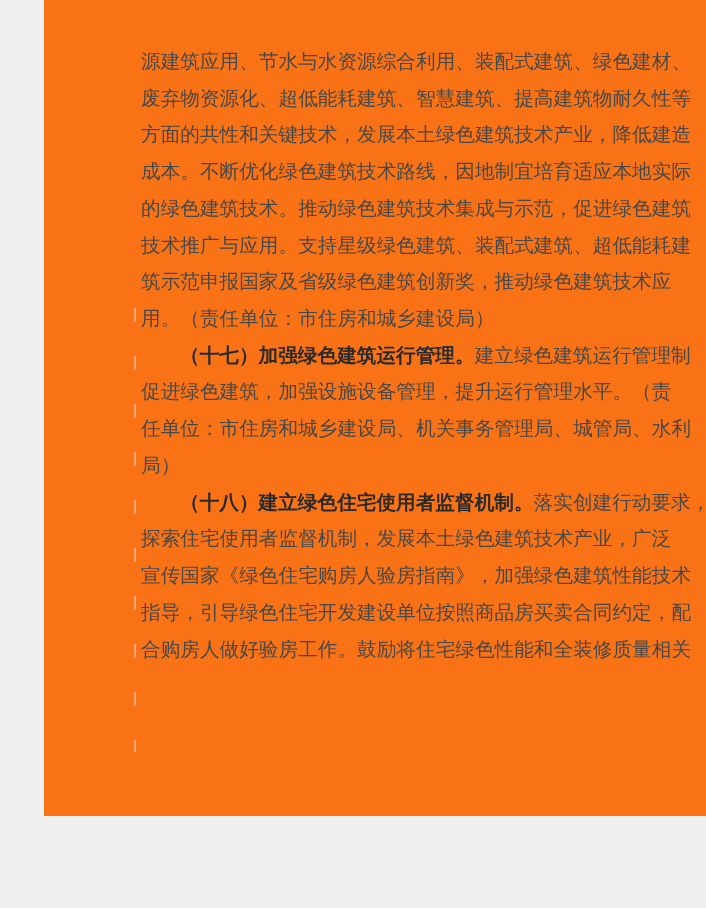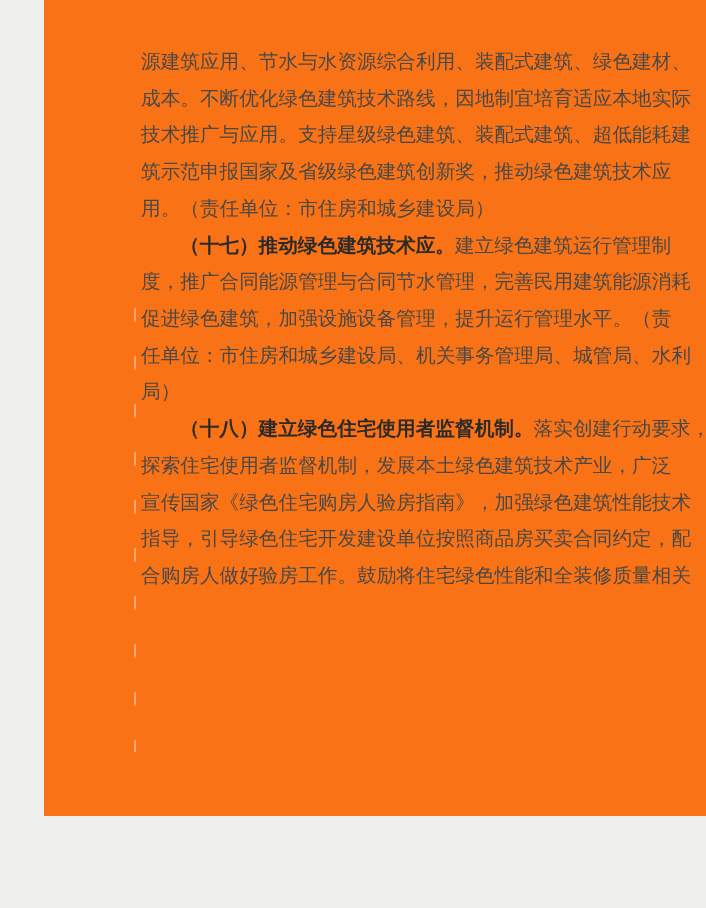--- a/index.html
+++ b/index.html
@@ -55,26 +55,28 @@
     left: 688px; top: 140px; width: 7px; height: 10px;
     background: #f1f1ef; filter: blur(1px);
   }
 </style>
 </head>
 <body>
 
 <div class="page">
   <div class="content">
       <div class="doc-line"><span>源建筑应用、节水与水资源综合利用、装配式建筑、绿色建材、</span></div>
+      <div class="doc-line"><span>废弃物资源化、超低能耗建筑、智慧建筑、提高建筑物耐久性等</span></div>
+      <div class="doc-line"><span>方面的共性和关键技术，发展本土绿色建筑技术产业，降低建造</span></div>
       <div class="doc-line"><span>成本。不断优化绿色建筑技术路线，因地制宜培育适应本地实际</span></div>
+      <div class="doc-line"><span>的绿色建筑技术。推动绿色建筑技术集成与示范，促进绿色建筑</span></div>
       <div class="doc-line"><span>技术推广与应用。支持星级绿色建筑、装配式建筑、超低能耗建</span></div>
       <div class="doc-line"><span>筑示范申报国家及省级绿色建筑创新奖，推动绿色建筑技术应</span></div>
       <div class="doc-line"><span>用。（责任单位：市住房和城乡建设局）</span></div>
-      <div class="doc-line indent"><span class="bold">（十七）推动绿色建筑技术应。</span><span>建立绿色建筑运行管理制</span></div>
-      <div class="doc-line"><span>度，推广合同能源管理与合同节水管理，完善民用建筑能源消耗</span></div>
+      <div class="doc-line indent"><span class="bold">（十七）加强绿色建筑运行管理。</span><span>建立绿色建筑运行管理制</span></div>
       <div class="doc-line"><span>促进绿色建筑，加强设施设备管理，提升运行管理水平。（责</span></div>
       <div class="doc-line"><span>任单位：市住房和城乡建设局、机关事务管理局、城管局、水利</span></div>
       <div class="doc-line"><span>局）</span></div>
       <div class="doc-line indent"><span class="bold">（十八）建立绿色住宅使用者监督机制。</span><span>落实创建行动要求，</span></div>
       <div class="doc-line"><span>探索住宅使用者监督机制，发展本土绿色建筑技术产业，广泛</span></div>
       <div class="doc-line"><span>宣传国家《绿色住宅购房人验房指南》，加强绿色建筑性能技术</span></div>
       <div class="doc-line"><span>指导，引导绿色住宅开发建设单位按照商品房买卖合同约定，配</span></div>
       <div class="doc-line"><span>合购房人做好验房工作。鼓励将住宅绿色性能和全装修质量相关</span></div>
     </div>
   <div class="footer">— 10 —</div>

